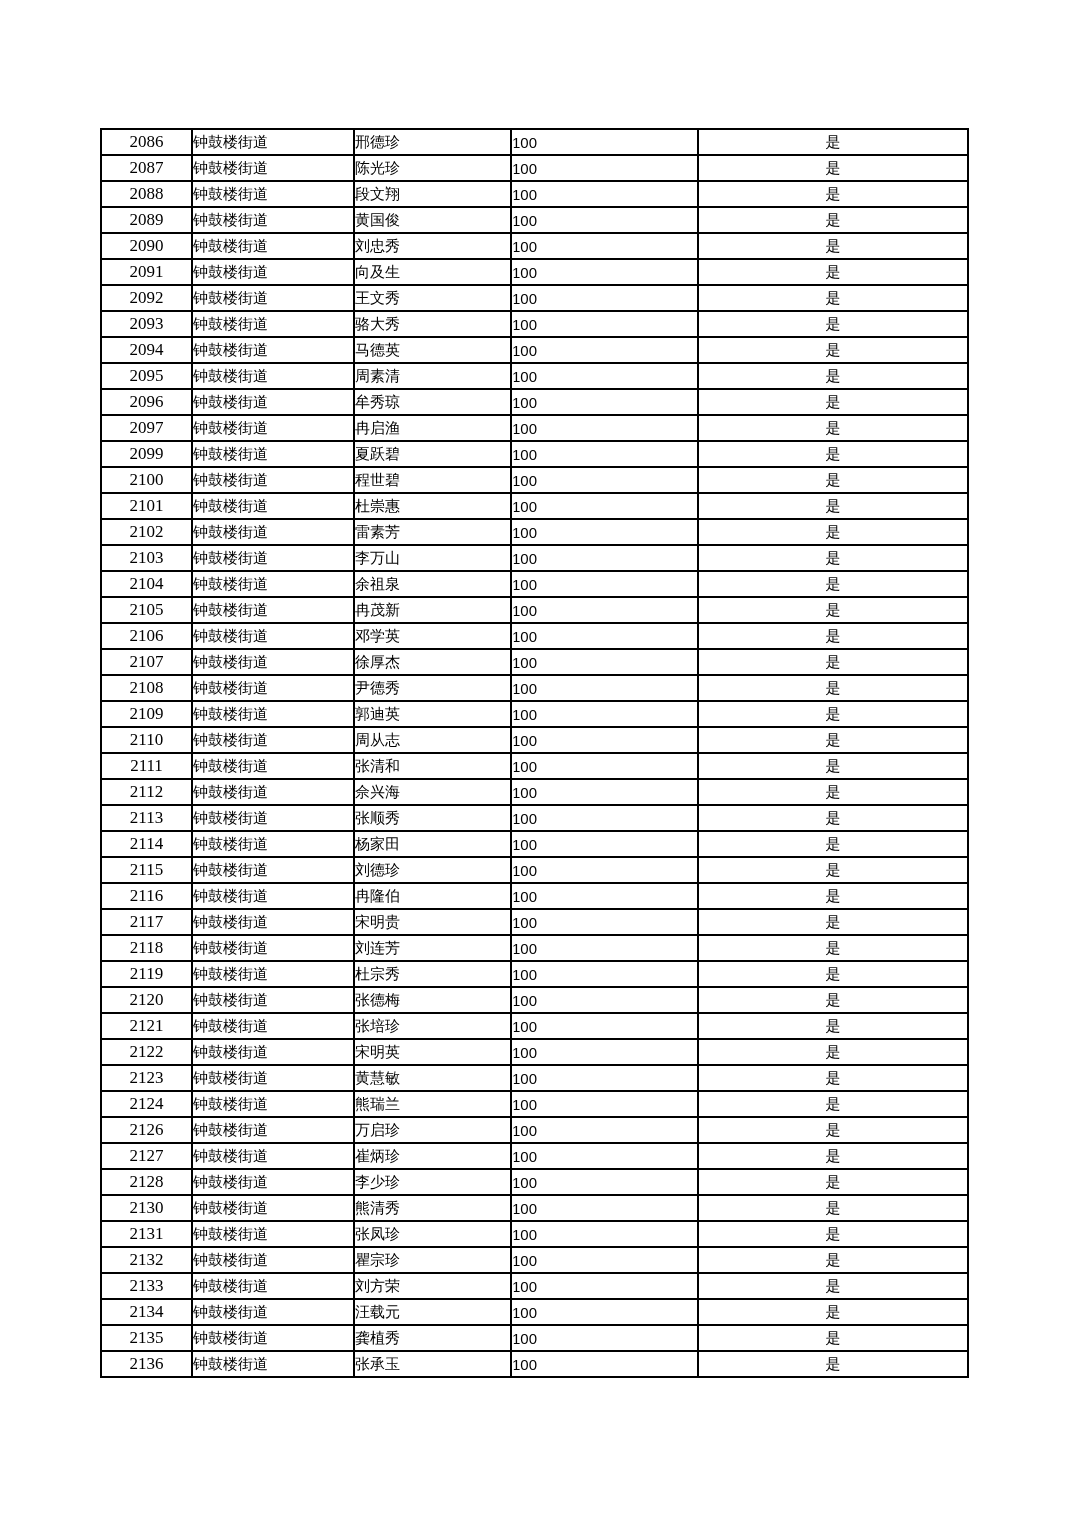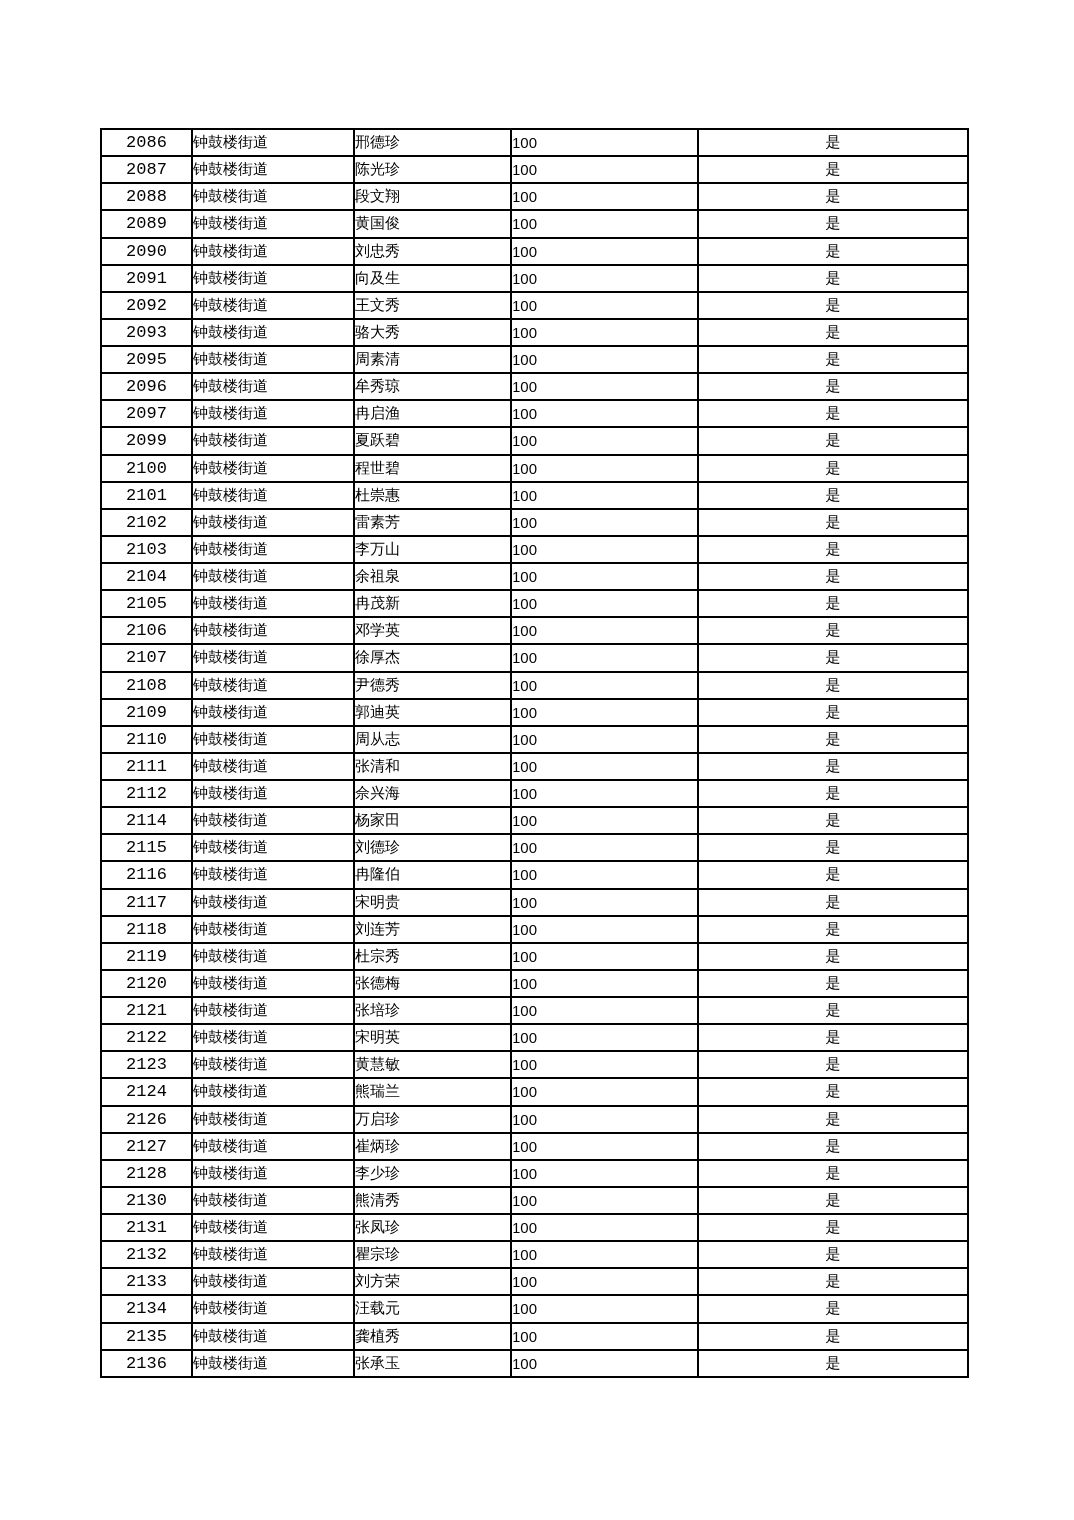--- a/index.html
+++ b/index.html
@@ -26,21 +26,21 @@
   table.records td {
     border: 2px solid #000000;
     padding: 0;
     overflow: hidden;
     white-space: nowrap;
     color: #000000;
     vertical-align: middle;
   }
   td.c-id {
     text-align: center;
-    font-family: Liberation Mono, monospace;
+    font-family: Liberation Serif, serif;
     font-size: 17px;
   }
   td.c-street, td.c-name {
     text-align: left;
     padding-left: 4px;
     font-family: "DejaVu Serif", "Liberation Serif", serif;
     font-size: 15px;
   }
   td.c-score {
     text-align: left;
@@ -125,20 +125,27 @@
   </tr>
 
   <tr>
     <td class="c-id">2093</td>
     <td class="c-street">钟鼓楼街道</td>
     <td class="c-name">骆大秀</td>
     <td class="c-score">100</td>
     <td class="c-flag">是</td>
   </tr>
 
+  <tr>
+    <td class="c-id">2094</td>
+    <td class="c-street">钟鼓楼街道</td>
+    <td class="c-name">马德英</td>
+    <td class="c-score">100</td>
+    <td class="c-flag">是</td>
+  </tr>
 
   <tr>
     <td class="c-id">2095</td>
     <td class="c-street">钟鼓楼街道</td>
     <td class="c-name">周素清</td>
     <td class="c-score">100</td>
     <td class="c-flag">是</td>
   </tr>
 
   <tr>
@@ -263,20 +270,27 @@
   </tr>
 
   <tr>
     <td class="c-id">2112</td>
     <td class="c-street">钟鼓楼街道</td>
     <td class="c-name">佘兴海</td>
     <td class="c-score">100</td>
     <td class="c-flag">是</td>
   </tr>
 
+  <tr>
+    <td class="c-id">2113</td>
+    <td class="c-street">钟鼓楼街道</td>
+    <td class="c-name">张顺秀</td>
+    <td class="c-score">100</td>
+    <td class="c-flag">是</td>
+  </tr>
 
   <tr>
     <td class="c-id">2114</td>
     <td class="c-street">钟鼓楼街道</td>
     <td class="c-name">杨家田</td>
     <td class="c-score">100</td>
     <td class="c-flag">是</td>
   </tr>
 
   <tr>

